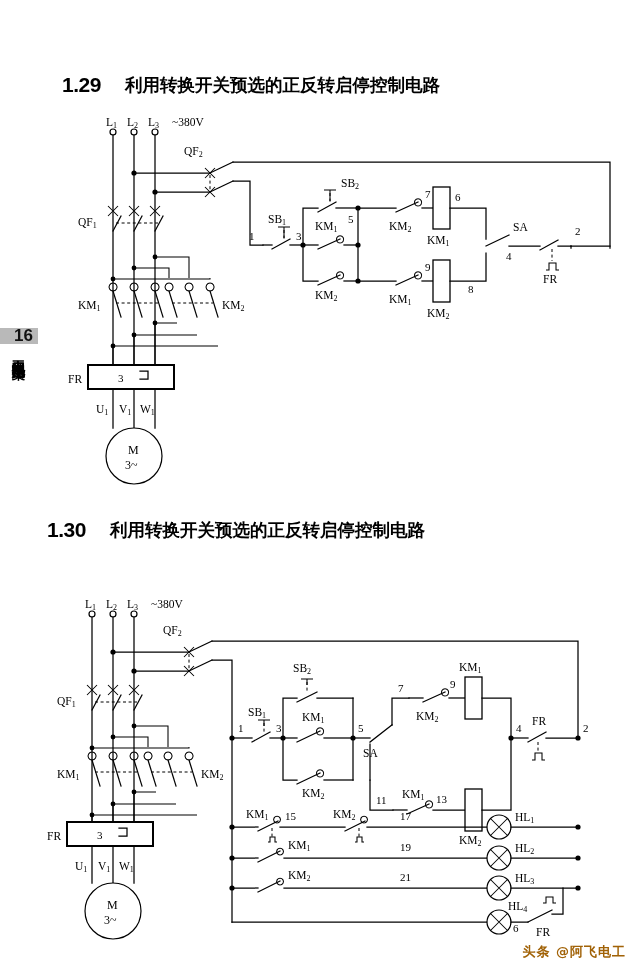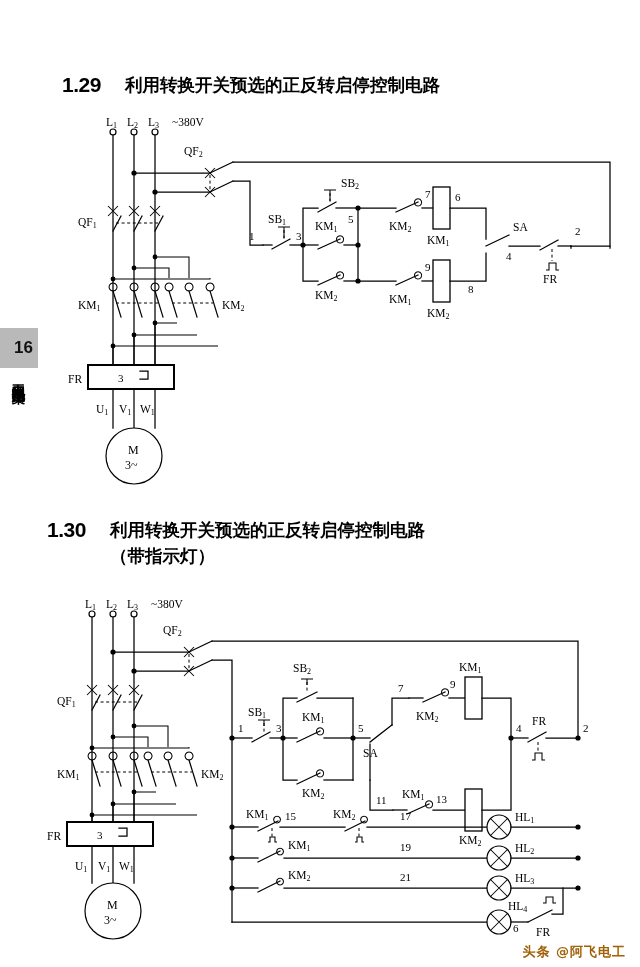--- a/index.html
+++ b/index.html
@@ -1,30 +1,30 @@
 <!DOCTYPE html>
 <html><head>
 <meta charset="utf-8">
 <style>
   html,body{margin:0;padding:0;background:#fff;}
   body{width:640px;height:967px;position:relative;
        font-family:"Liberation Serif","DejaVu Serif",serif;color:#000;}
-  .page{position:absolute;inset:0;background:#fff;overflow:hidden;}
+  .page{position:absolute;inset:0;background:#fff;overflow:hidden;border-radius:26px;}
 
   
   .heading{position:absolute;display:flex;align-items:flex-start;}
   .h-num{font-family:"Liberation Sans","DejaVu Sans",sans-serif;
          font-weight:bold;font-size:21px;letter-spacing:-.5px;line-height:26px;}
   .h-txt{font-family:"DejaVu Sans","Liberation Sans",sans-serif;
          font-weight:bold;font-size:17.5px;line-height:26px;margin-left:24px;}
   .h-txt .l2{display:block;}
 
   
   .side{position:absolute;left:0;top:328px;width:38px;}
-  .side-num{width:38px;height:40px;background:#b9b9b9;color:#111;
+  .side-num{width:38px;height:16px;background:#b9b9b9;color:#111;
             display:flex;align-items:center;justify-content:flex-end;
             padding-right:5px;box-sizing:border-box;
             font-family:"Liberation Sans","DejaVu Sans",sans-serif;
             font-weight:bold;font-size:17px;}
   .side-txt{width:38px;margin-top:5px;display:flex;justify-content:center;}
   .side-txt span{writing-mode:vertical-rl;text-orientation:upright;
             font-family:"DejaVu Sans","Liberation Sans",sans-serif;
             font-weight:bold;font-size:13.5px;letter-spacing:1px;color:#000;}
 
   
@@ -56,21 +56,20 @@
     <div class="h-num">1.29</div>
     <div class="h-txt">
       <span>利用转换开关预选的正反转启停控制电路</span>
     </div>
   </div>
 
   <div class="heading" style="left:47px;top:517px;">
     <div class="h-num">1.30</div>
     <div class="h-txt">
       <span>利用转换开关预选的正反转启停控制电路</span>
-      <span class="l2">（带指示灯）</span>
     </div>
   </div>
 
   <div class="side">
     <div class="side-num">16</div>
     <div class="side-txt">
       <span>电工常用电路图集</span>
     </div>
   </div>
 

